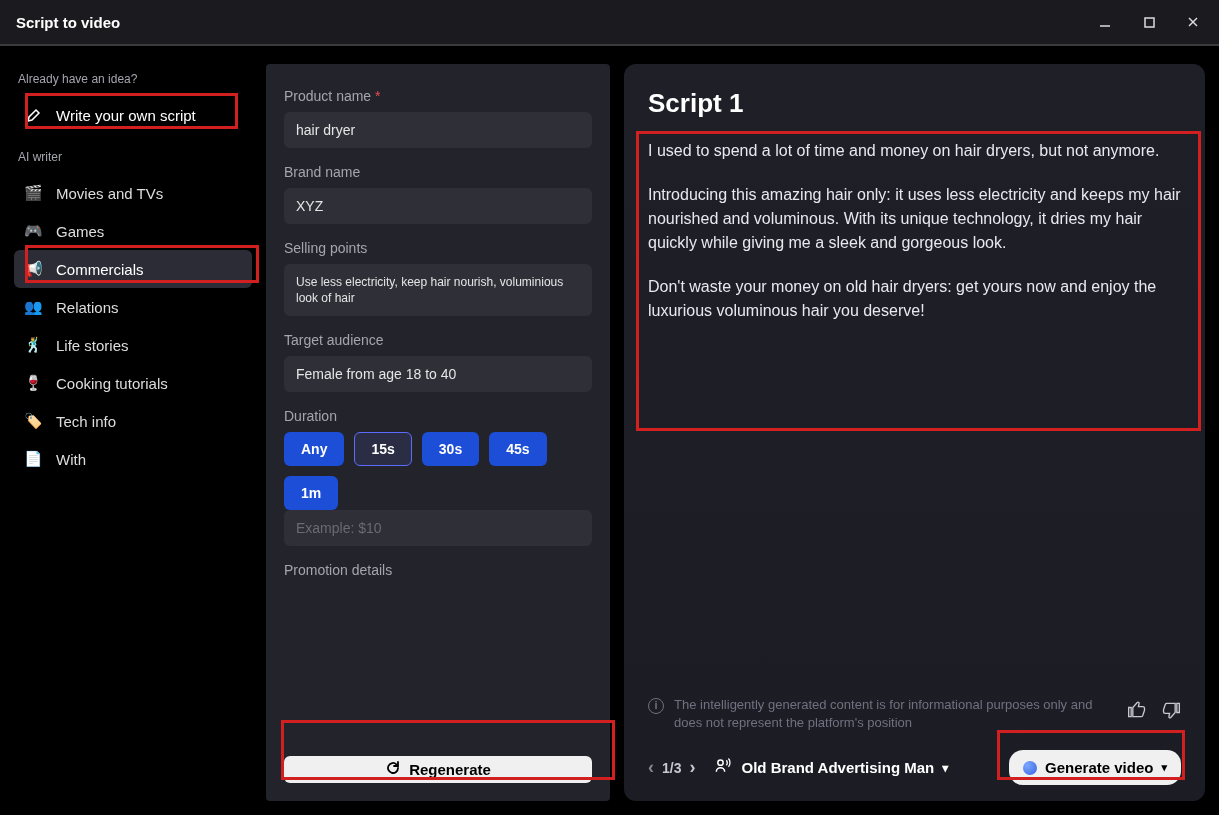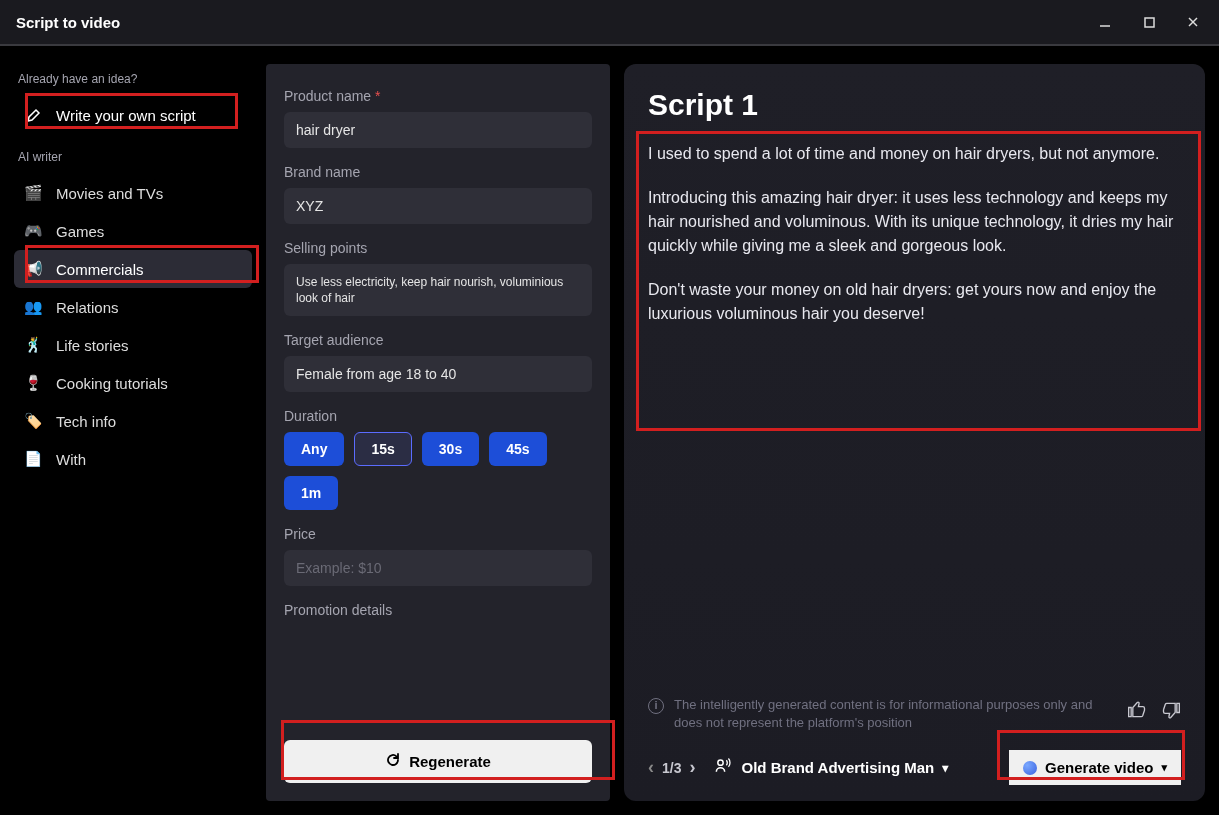--- a/index.html
+++ b/index.html
@@ -29,37 +29,37 @@
   .req { color:#e94f4f; }
   .text-input { width:100%; background:#2f2f38; border:none; border-radius:6px; padding:10px 12px; font-size:14px; color:#e5e5e5; }
   .text-input.multiline { line-height:1.35; font-size:12px; color:#e5e5e5; min-height:48px;}
   .text-input::placeholder { color:#6a6a75; }
 
   .chip-row { display:flex; flex-wrap:wrap; gap:10px; }
   .chip { background:#1d4ed8; border:1px solid transparent; border-radius:6px; padding:8px 16px; font-size:14px; font-weight:600; color:#fff; cursor:pointer;}
   .chip.selected { border-color:#5b6cff; background:#2b2d44;}
 
   .regenerate-wrap { margin-top:auto; }
-  .regenerate-btn { width:100%; background:#f0f0f0; color:#000; border:none; border-radius:6px; padding:12px 0; font-size:15px; font-weight:600; display:flex; align-items:center; justify-content:center; gap:8px; cursor:pointer;}
-
-  
-  .script-title { font-size:30px; font-weight:700; color:#fff; margin-bottom:20px;}
+  .regenerate-btn { width:100%; background:#f0f0f0; color:#000; border:none; border-radius:6px; padding:4px 0; font-size:15px; font-weight:600; display:flex; align-items:center; justify-content:center; gap:8px; cursor:pointer;}
+
+  
+  .script-title { font-size:26px; font-weight:700; color:#fff; margin-bottom:20px;}
   .script-body { font-size:16px; line-height:1.5; color:#e8e8ef; flex:0 0 auto;}
   .script-body p { margin-bottom:20px; }
 
   .disclaimer-row { margin-top:auto; display:flex; align-items:flex-start; gap:10px; color:#707080; font-size:13px; line-height:1.4; padding-right:70px; position:relative;}
   .info-icon { width:16px; height:16px; border:1.5px solid #707080; border-radius:50%; display:inline-flex; align-items:center; justify-content:center; font-size:11px; font-weight:700; color:#707080; flex-shrink:0; margin-top:2px;}
   .feedback { position:absolute; right:0; top:4px; display:flex; gap:14px; color:#c8c8d0;}
   .thumb { width:20px; height:20px; cursor:pointer; }
 
   .bottom-row { display:flex; align-items:center; gap:18px; margin-top:18px; }
   .pager { display:flex; align-items:center; gap:8px; color:#c8c8d0; font-size:14px; font-weight:600;}
   .arrow { color:#888; cursor:pointer; font-size:18px; user-select:none;}
   .voice-sel { display:flex; align-items:center; gap:8px; color:#fff; font-size:15px; font-weight:600; cursor:pointer;}
-  .gen-btn { margin-left:auto; background:#f0f0f0; color:#000; border:none; border-radius:0; padding:9px 14px; font-size:15px; font-weight:600; display:flex; align-items:center; gap:8px; cursor:pointer;}
+  .gen-btn { margin-left:auto; background:#f0f0f0; color:#000; border:none; border-radius:14px; padding:9px 14px; font-size:15px; font-weight:600; display:flex; align-items:center; gap:8px; cursor:pointer;}
   .spark { width:14px; height:14px; border-radius:50%; background: radial-gradient(circle at 30% 30%, #7aa8ff, #3a62e0);}
 
   
   .hl { position:absolute; border:3px solid #d21f1f; pointer-events:none; z-index:50;}
 </style>
 </head>
 <body>
 
 <div class="titlebar">
   <div class="title">Script to video</div>
@@ -150,42 +150,41 @@
 
     <div class="field-label">Duration</div>
     <div class="chip-row" id="duration-chips">
         <div class="chip">Any</div>
         <div class="chip selected">15s</div>
         <div class="chip">30s</div>
         <div class="chip">45s</div>
         <div class="chip">1m</div>
       </div>
 
-    <div class="field-label">Price</div>
     <input class="text-input" style="color: rgb(106, 106, 117);" placeholder="Example: $10">
 
     <div class="field-label">Promotion details</div>
 
     <div class="regenerate-wrap">
       <button class="regenerate-btn">
         <span>
           <svg width="16" height="16" viewBox="0 0 16 16">
               <path d="M13 8a5 5 0 1 1-1.6-3.7M13 2v4h-4" fill="none" stroke="#000" stroke-width="1.8" stroke-linecap="round"></path>
             </svg>
         </span>
         <span>Regenerate</span>
       </button>
     </div>
   </div>
 
   <div class="scriptcol">
     <div class="script-title">Script 1</div>
     <div class="script-body" id="script-body">
         <p>I used to spend a lot of time and money on hair dryers, but not anymore.</p>
-        <p>Introducing this amazing hair dryer: it uses less technology and keeps my hair nourished and voluminous. With its unique technology, it dries my hair quickly while giving me a sleek and gorgeous look.</p>
+        <p>Introducing this amazing hair only: it uses less electricity and keeps my hair nourished and voluminous. With its unique technology, it dries my hair quickly while giving me a sleek and gorgeous look.</p>
         <p>Don't waste your money on old hair dryers: get yours now and enjoy the luxurious voluminous hair you deserve!</p>
       </div>
 
     <div class="disclaimer-row">
       <span class="info-icon">i</span>
       <span>The intelligently generated content is for informational purposes only and does not represent the platform's position</span>
       <div class="feedback">
         <span class="thumb">
           <svg viewBox="0 0 24 24" width="20" height="20">
               <path d="M2 20h3V9H2v11zm19-10c0-1.1-.9-2-2-2h-5.3l.8-3.8c.1-.4 0-.9-.3-1.2-.5-.5-1.4-.5-1.9 0L7 9v11h10c.8 0 1.5-.5 1.8-1.2l2.1-6.3c.1-.2.1-.4.1-.5v-2z" fill="none" stroke="#c8c8d0" stroke-width="1.6"></path>

